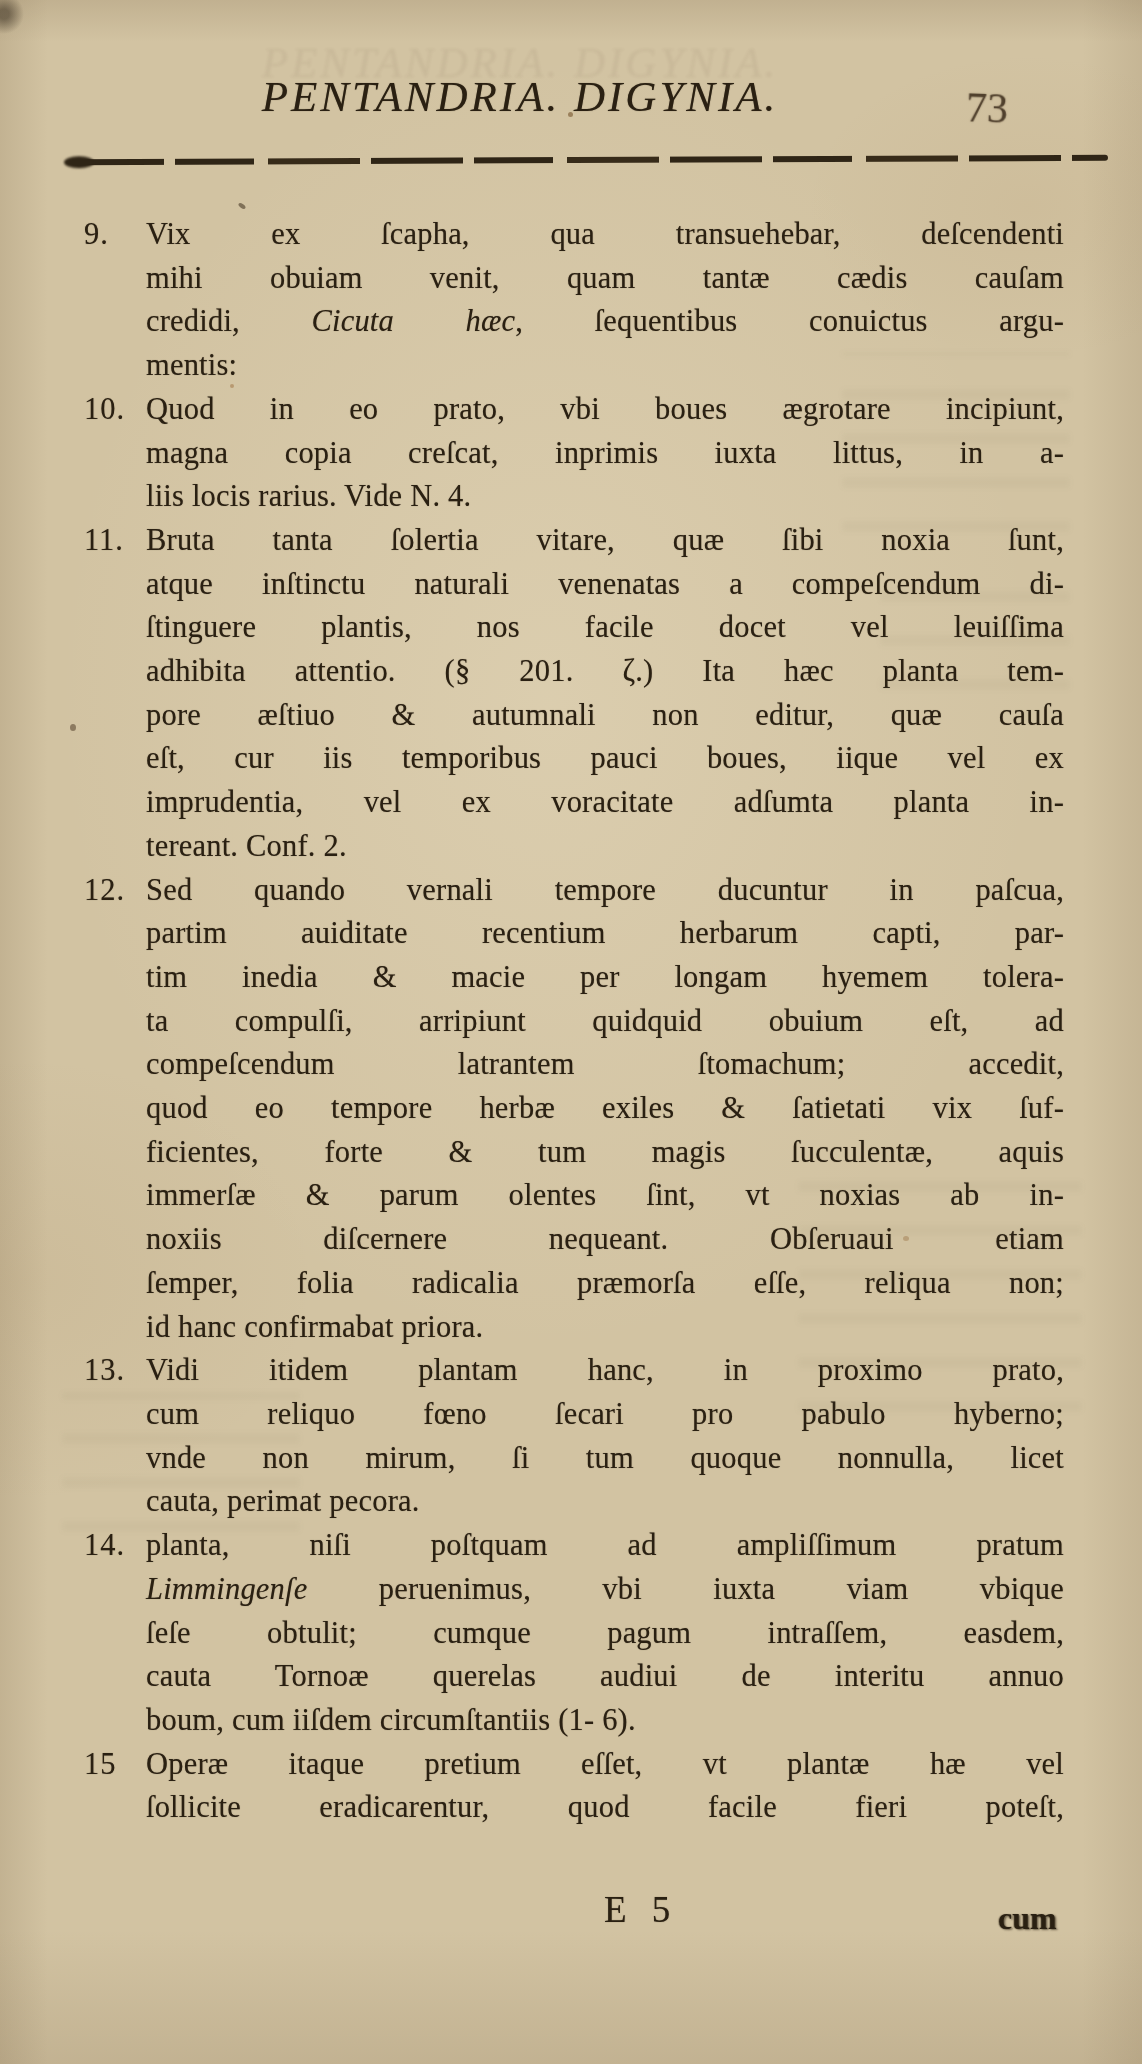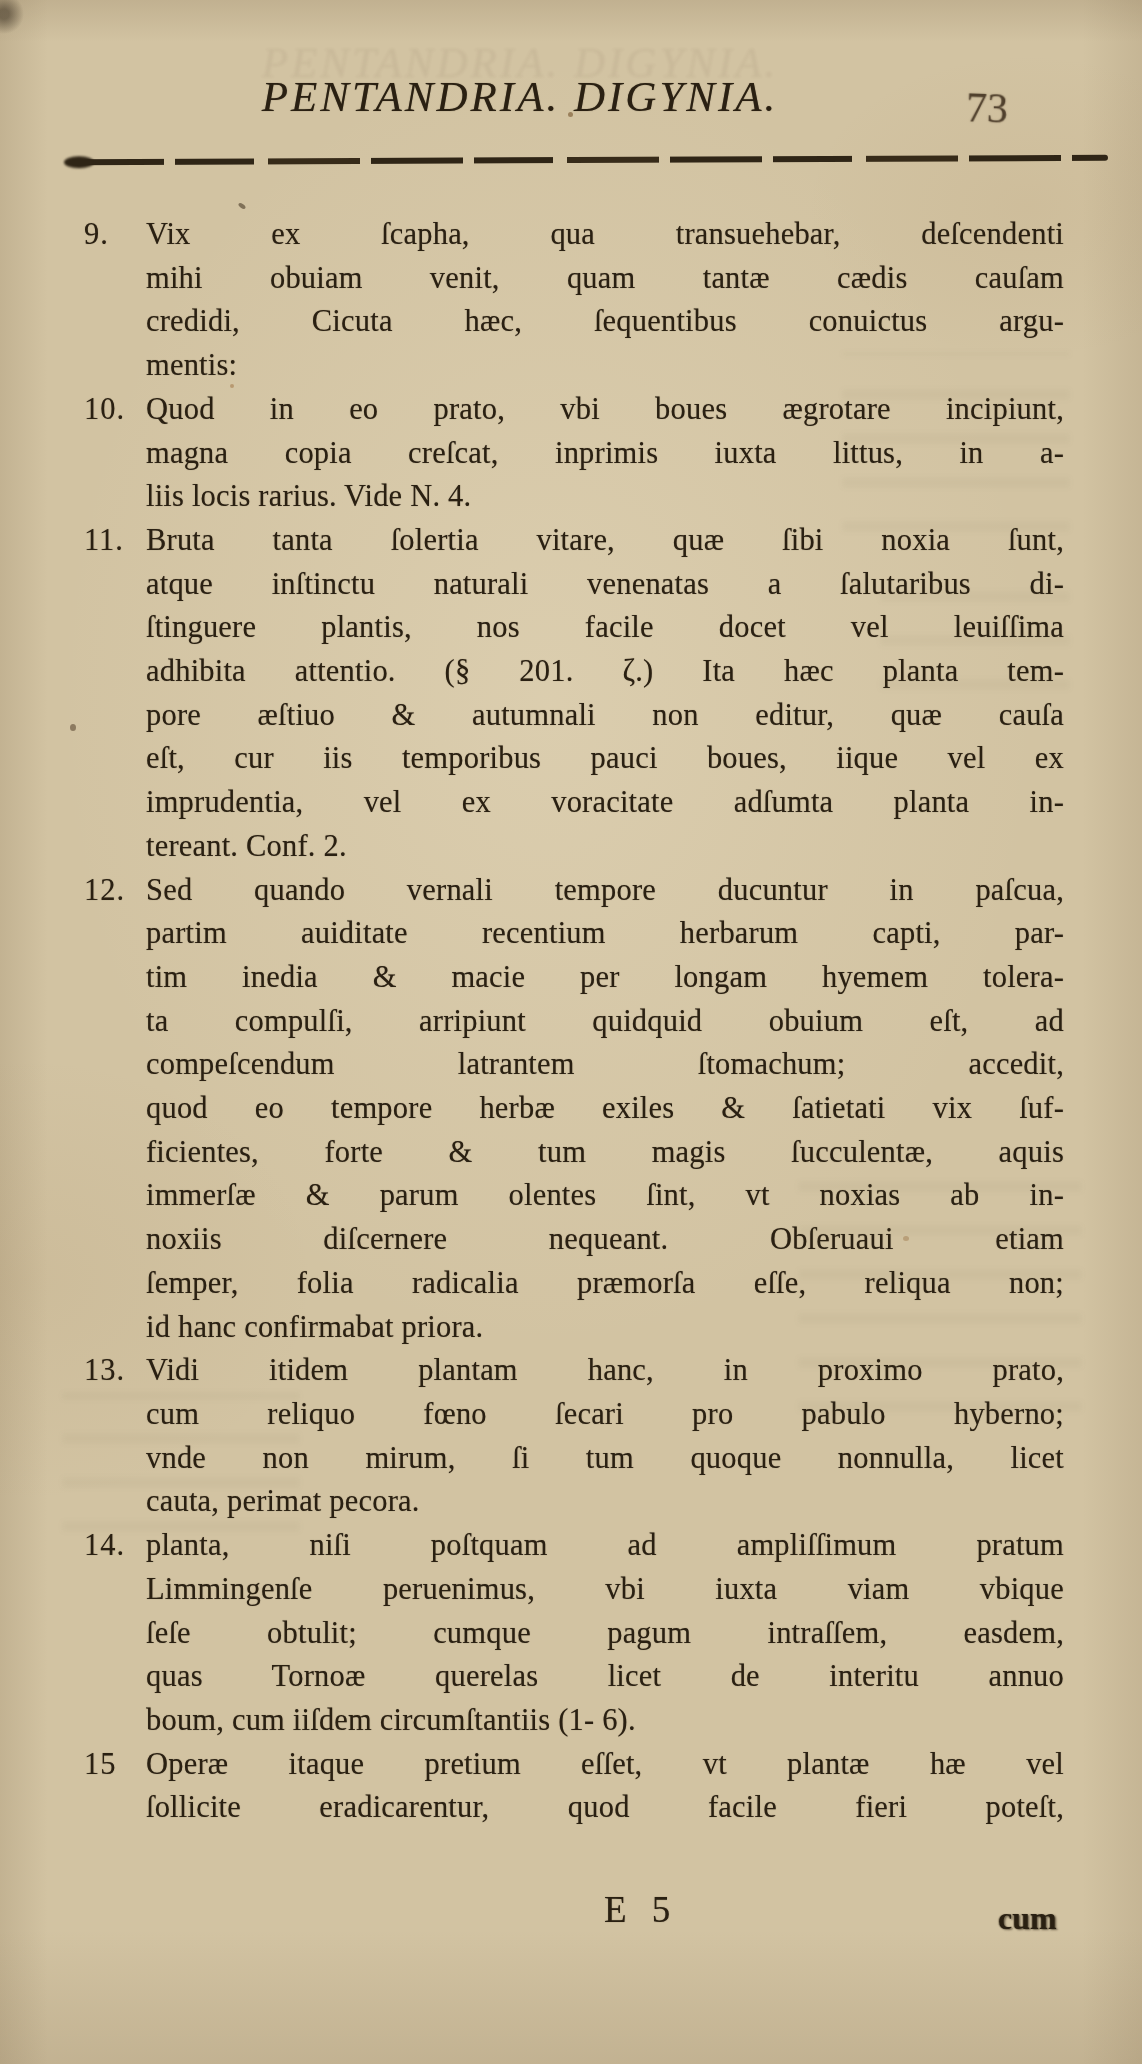--- a/index.html
+++ b/index.html
@@ -48,21 +48,21 @@
   .text-block {
     position: absolute; top: 213px; left: 86px; width: 978px;
     font-size: 30.5px; line-height: 43.7px;
     letter-spacing: .2px;
     text-shadow: 0 0 1px rgba(42,32,18,.42);
   }
   .para { position: relative; padding-left: 60px; }
   .pnum { position: absolute; left: -2px; top: 0; width: 58px; letter-spacing: 1px; }
   .pline { width: 100%; }
   .pline.just { text-align: justify; text-align-last: justify; }
-  .it { }
+  .it { font-style: italic; }
 
   .signature {
     position: absolute; top: 1888px; left: 604px;
     font-size: 37px; letter-spacing: 8px;
     text-shadow: 0 0 1px rgba(42,32,18,.5);
   }
   .catchword {
     position: absolute; top: 1900px; left: 998px;
     font-size: 32px; font-weight: bold;
     filter: blur(.4px);
@@ -108,21 +108,21 @@
       <div class="plines">
         <div class="pline just"><span>Quod in eo prato, vbi boues ægrotare incipiunt,</span></div>
         <div class="pline just"><span>magna copia creſcat, inprimis iuxta littus, in a-</span></div>
         <div class="pline"><span>liis locis rarius. Vide N. 4.</span></div>
       </div>
     </div>
     <div class="para">
       <span class="pnum">11.</span>
       <div class="plines">
         <div class="pline just"><span>Bruta tanta ſolertia vitare, quæ ſibi noxia ſunt,</span></div>
-        <div class="pline just"><span>atque inſtinctu naturali venenatas a ſalutaribus di-</span></div>
+        <div class="pline just"><span>atque inſtinctu naturali venenatas a compeſcendum di-</span></div>
         <div class="pline just"><span>ſtinguere plantis, nos facile docet vel leuiſſima</span></div>
         <div class="pline just"><span>adhibita attentio. (§ 201. ζ.) Ita hæc planta tem-</span></div>
         <div class="pline just"><span>pore æſtiuo &amp; autumnali non editur, quæ cauſa</span></div>
         <div class="pline just"><span>eſt, cur iis temporibus pauci boues, iique vel ex</span></div>
         <div class="pline just"><span>imprudentia, vel ex voracitate adſumta planta in-</span></div>
         <div class="pline"><span>tereant. Conf. 2.</span></div>
       </div>
     </div>
     <div class="para">
       <span class="pnum">12.</span>
@@ -148,21 +148,21 @@
         <div class="pline just"><span>vnde non mirum, ſi tum quoque nonnulla, licet</span></div>
         <div class="pline"><span>cauta, perimat pecora.</span></div>
       </div>
     </div>
     <div class="para">
       <span class="pnum">14.</span>
       <div class="plines">
         <div class="pline just"><span>planta, niſi poſtquam ad ampliſſimum pratum</span></div>
         <div class="pline just"><span class="it">Limmingenſe</span><span> peruenimus, vbi iuxta viam vbique</span></div>
         <div class="pline just"><span>ſeſe obtulit; cumque pagum intraſſem, easdem,</span></div>
-        <div class="pline just"><span>quas Tornoæ querelas licet de interitu annuo</span></div>
+        <div class="pline just"><span>cauta Tornoæ querelas audiui de interitu annuo</span></div>
         <div class="pline"><span>boum, cum iiſdem circumſtantiis (1- 6).</span></div>
       </div>
     </div>
     <div class="para">
       <span class="pnum">15</span>
       <div class="plines">
         <div class="pline just"><span>Operæ itaque pretium eſſet, vt plantæ hæ vel</span></div>
         <div class="pline just"><span>ſollicite eradicarentur, quod facile fieri poteſt,</span></div>
       </div>
     </div>

